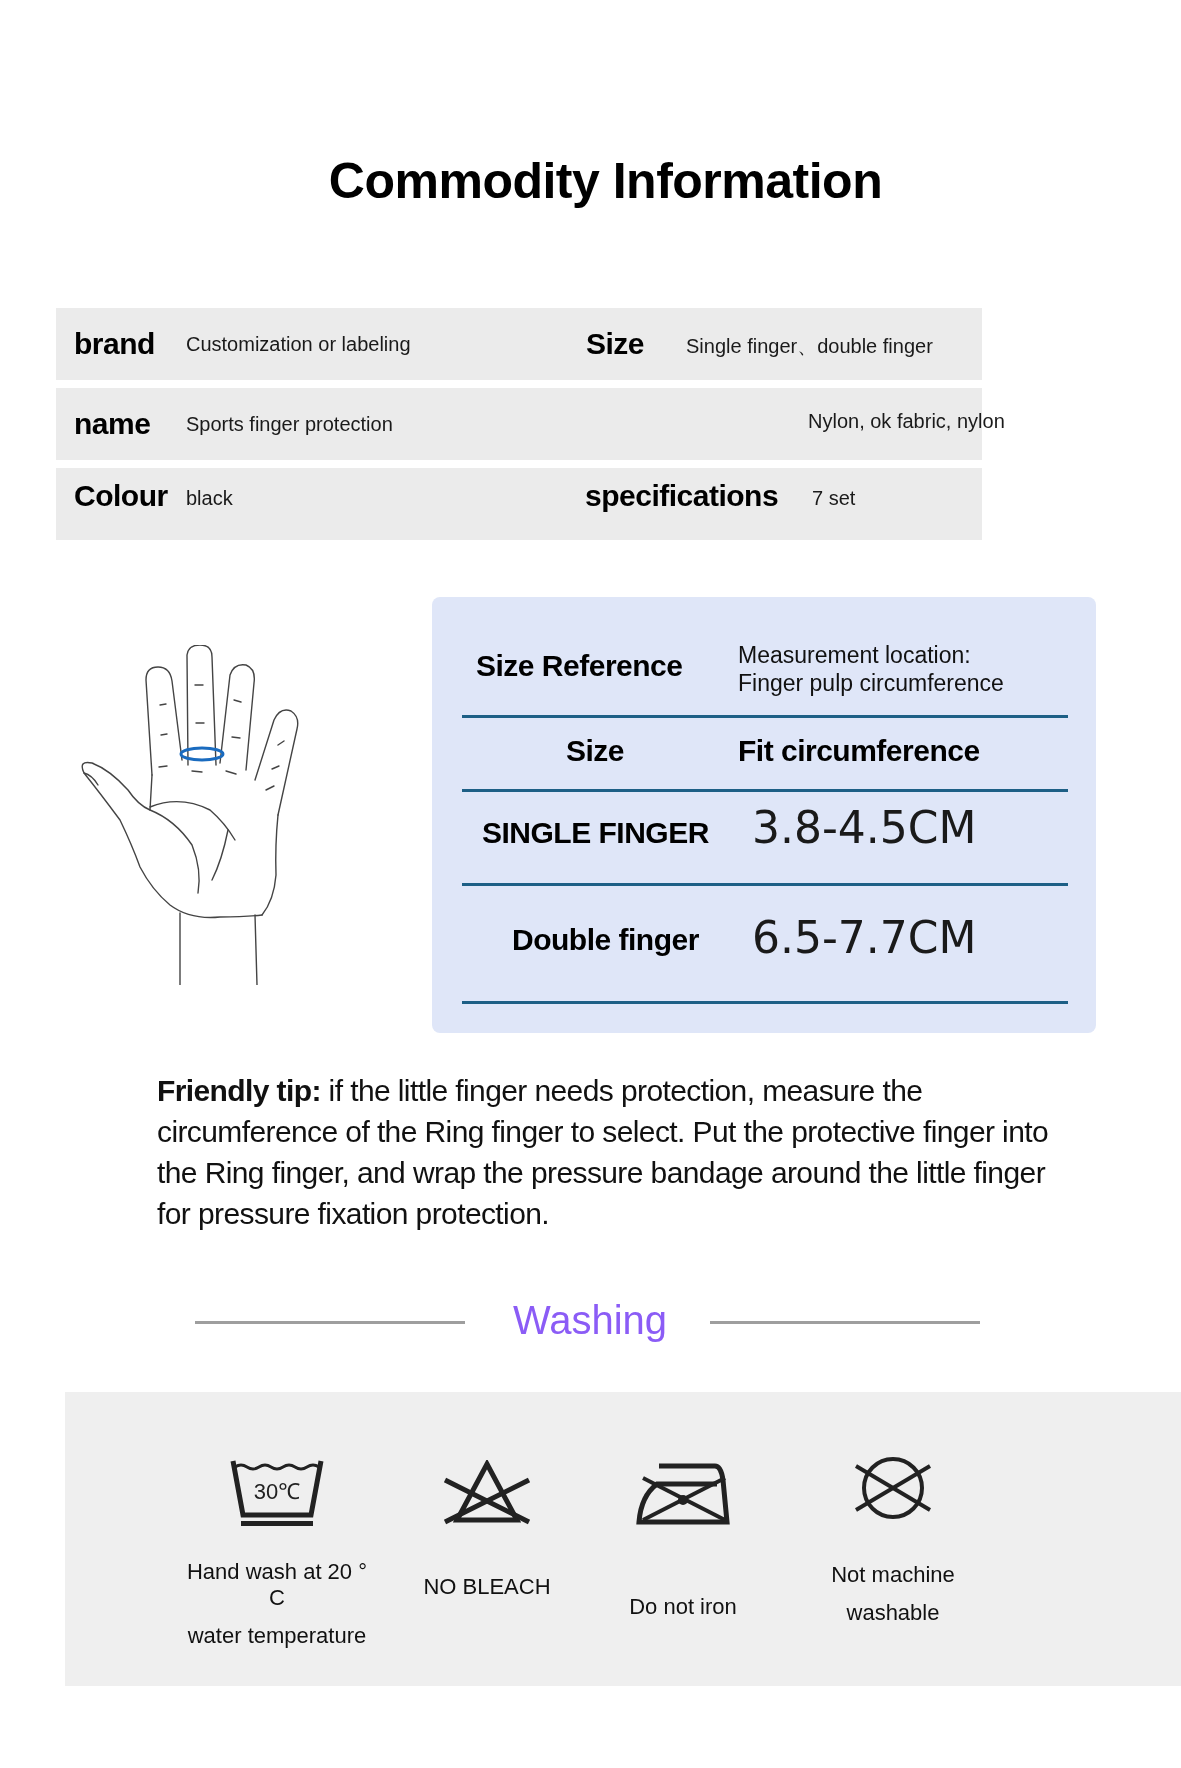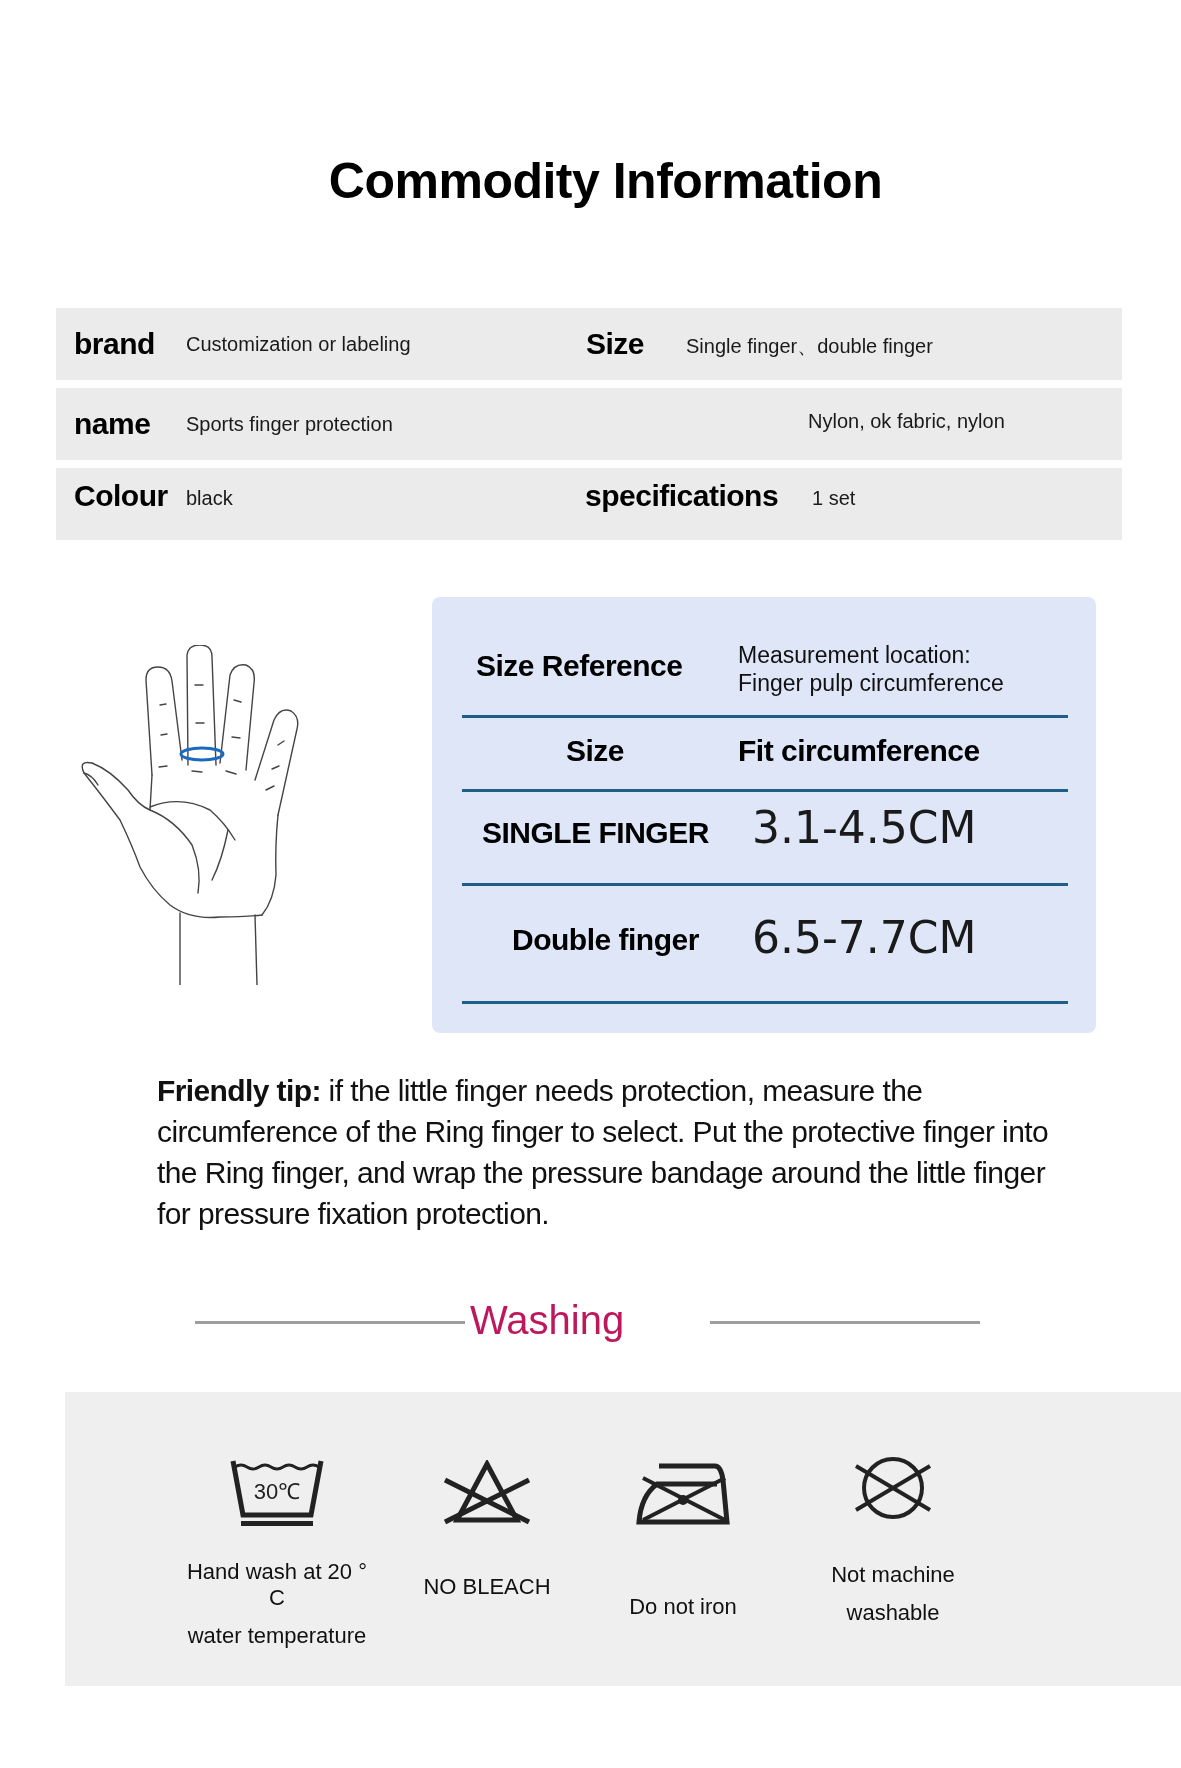--- a/index.html
+++ b/index.html
@@ -1,38 +1,38 @@
 <!DOCTYPE html>
 <html><head>
   <meta charset="utf-8">
   <style>
     html, body { margin:0; padding:0; background:#ffffff; }
     body { width:1181px; height:1768px; position:relative; overflow:hidden;
            font-family:"Liberation Sans", "DejaVu Sans", sans-serif; color:#000; }
     .abs { position:absolute; }
     .title { left:0; width:1181px; top:152px; text-align:center; font-size:50px; font-weight:bold; letter-spacing:-0.5px;padding-left:15px; }
 
-    .info-row { left:56px; width:1066px; height:72px; background:#ebebeb; }
+    .info-row { left:56px; width:926px; height:72px; background:#ebebeb; }
     .info-row .k { position:absolute; top:0; line-height:72px; font-weight:bold; font-size:30px; letter-spacing:-0.5px; white-space:nowrap; }
     .info-row .v { position:absolute; top:0; line-height:72px; font-size:20px; color:#1a1a1a; white-space:nowrap; }
 
     .hand { left:80px; top:645px; width:240px; height:340px; }
 
     .size-panel { left:432px; top:597px; width:664px; height:436px; background:#dfe6f8; border-radius:8px; }
     .sp-line { position:absolute; left:30px; width:606px; height:3px; background:#1d5f86; }
     .sp-text { position:absolute; white-space:nowrap; }
     .sp-h { font-weight:bold; font-size:30px; letter-spacing:-0.5px;text-align:center; }
     .sp-note { font-size:23px; line-height:28px; color:#111; }
     .sp-val { font-size:44px; font-family:"DejaVu Sans", sans-serif; color:#1a1a1a; }
 
     .tip { left:157px; top:1070px; width:900px; font-size:30px; line-height:41px; letter-spacing:-0.6px; color:#111; }
     .tip b { font-weight:bold; }
 
     .wash-line { height:3px; background:#9e9e9e; top:1321px; }
-    .wash-title { left:470px; width:240px; top:1298px; text-align:left; font-size:40px; color:#be185d; }
+    .wash-title { left:470px; width:240px; top:1298px; text-align:center; font-size:40px; color:#8b5cf6; }
 
     .wash-panel { left:65px; top:1392px; width:1141px; height:294px; background:#efefef; }
     .wash-item { position:absolute; width:200px; text-align:center; }
     .wash-item svg { display:block; margin:0 auto; }
     .wash-label { font-size:22px; line-height:26px; color:#111; margin-top:12px; }
   </style>
 </head>
 <body>
 
 <div class="abs title">Commodity Information</div>
@@ -46,21 +46,21 @@
   </div>
   <div class="abs info-row" style="top:388px">
     <span class="k" style="left:18px">name</span>
     <span class="v" style="left:130px">Sports finger protection</span>
     <span class="v" style="left:752px; top:-3px">Nylon, ok fabric, nylon</span>
   </div>
   <div class="abs info-row" style="top:468px">
     <span class="k" style="left:18px; top:-8px">Colour</span>
     <span class="v" style="left:130px; top:-6px">black</span>
     <span class="k" style="left:529px; top:-8px">specifications</span>
-    <span class="v" style="left:756px; top:-6px">1 set</span>
+    <span class="v" style="left:756px; top:-6px">7 set</span>
   </div>
 </div>
 
 <div class="abs hand">
   <svg width="240" height="340" viewBox="0 0 240 340" fill="none" stroke="#444" stroke-width="1.4" stroke-linecap="round" stroke-linejoin="round">
 
     <path d="M72 130 L66 35 Q66 22 78 22 Q90 22 92 36 L102 115"></path>
 
     <path d="M108 120 L107 10 Q108 0 120 0 Q132 0 132 12 L136 120"></path>
 
@@ -93,21 +93,21 @@
   <span class="sp-text sp-h" style="left:44px; top:52px">Size Reference</span>
   <span class="sp-text sp-note" style="left:306px; top:44px">Measurement location:</span>
   <span class="sp-text sp-note" style="left:306px; top:72px">Finger pulp circumference</span>
   <div class="sp-line" style="top:118px"></div>
 
   <span class="sp-text sp-h" style="left:134px; top:137px">Size</span>
   <span class="sp-text sp-h" style="left:306px; top:137px">Fit circumference</span>
   <div class="sp-line" style="top:192px"></div>
 
   <span class="sp-text sp-h" style="left:50px; top:219px">SINGLE FINGER</span>
-  <span class="sp-text sp-val" style="left:320px; top:205px">3.1-4.5CM</span>
+  <span class="sp-text sp-val" style="left:320px; top:205px">3.8-4.5CM</span>
   <div class="sp-line" style="top:286px"></div>
 
   <span class="sp-text sp-h" style="left:80px; top:326px">Double finger</span>
   <span class="sp-text sp-val" style="left:320px; top:315px">6.5-7.7CM</span>
   <div class="sp-line" style="top:404px"></div>
 </div>
 
 <div class="abs tip"><b>Friendly tip:</b><span> if the little finger needs protection, measure the circumference of the Ring finger to select. Put the protective finger into the Ring finger, and wrap the pressure bandage around the little finger for pressure fixation protection.</span></div>
 
 <div class="abs wash-line" style="left:195px; width:270px"></div>

